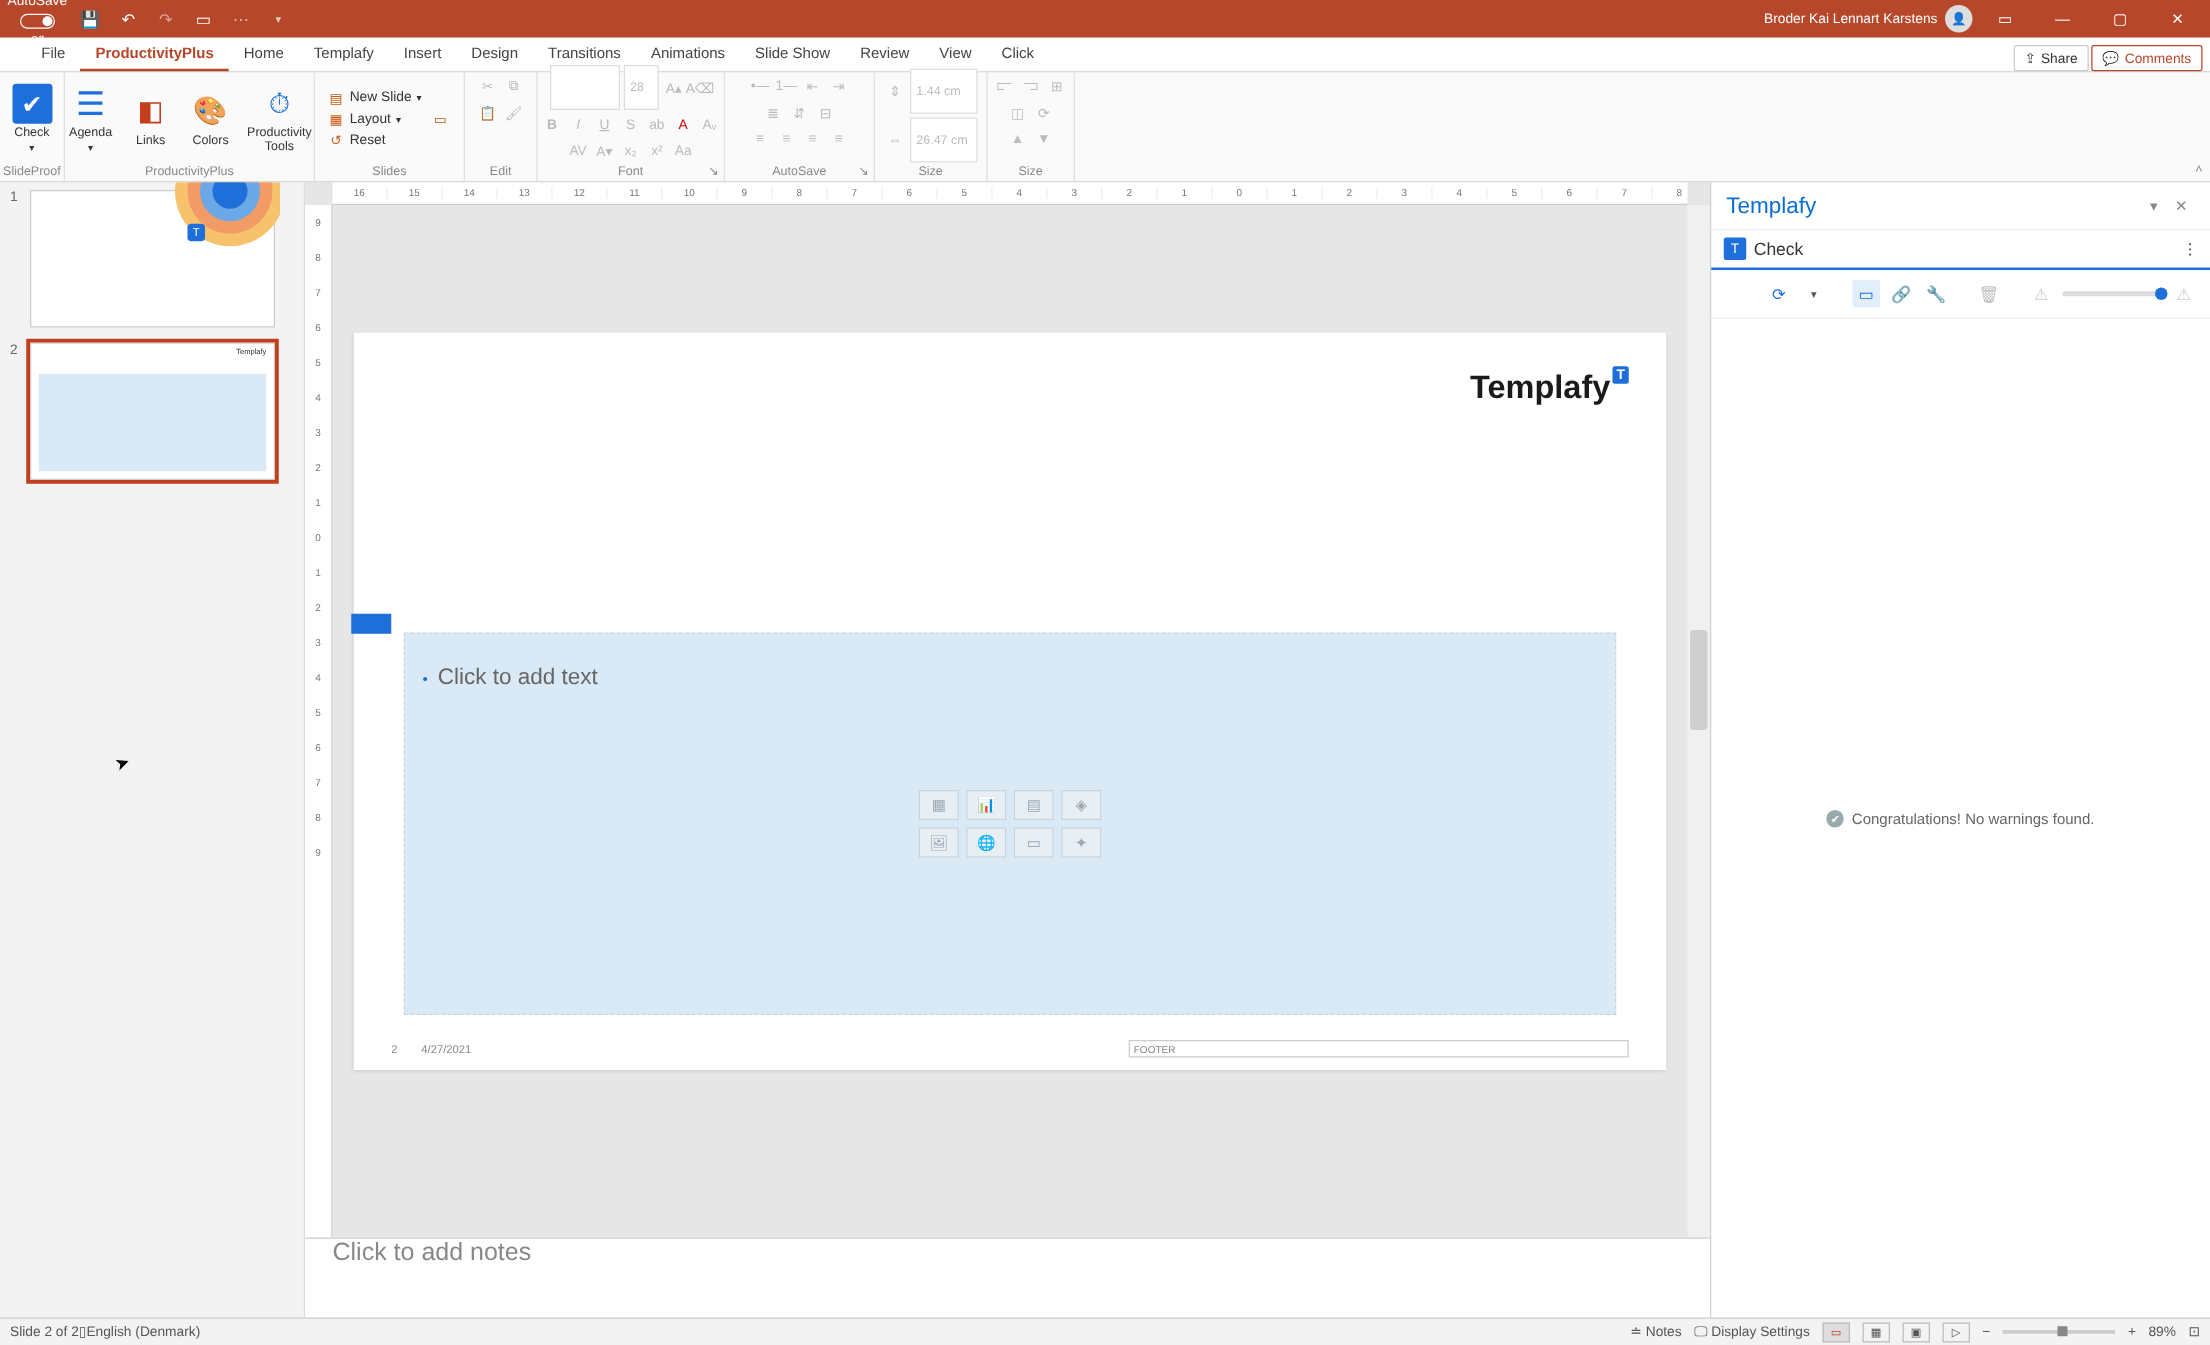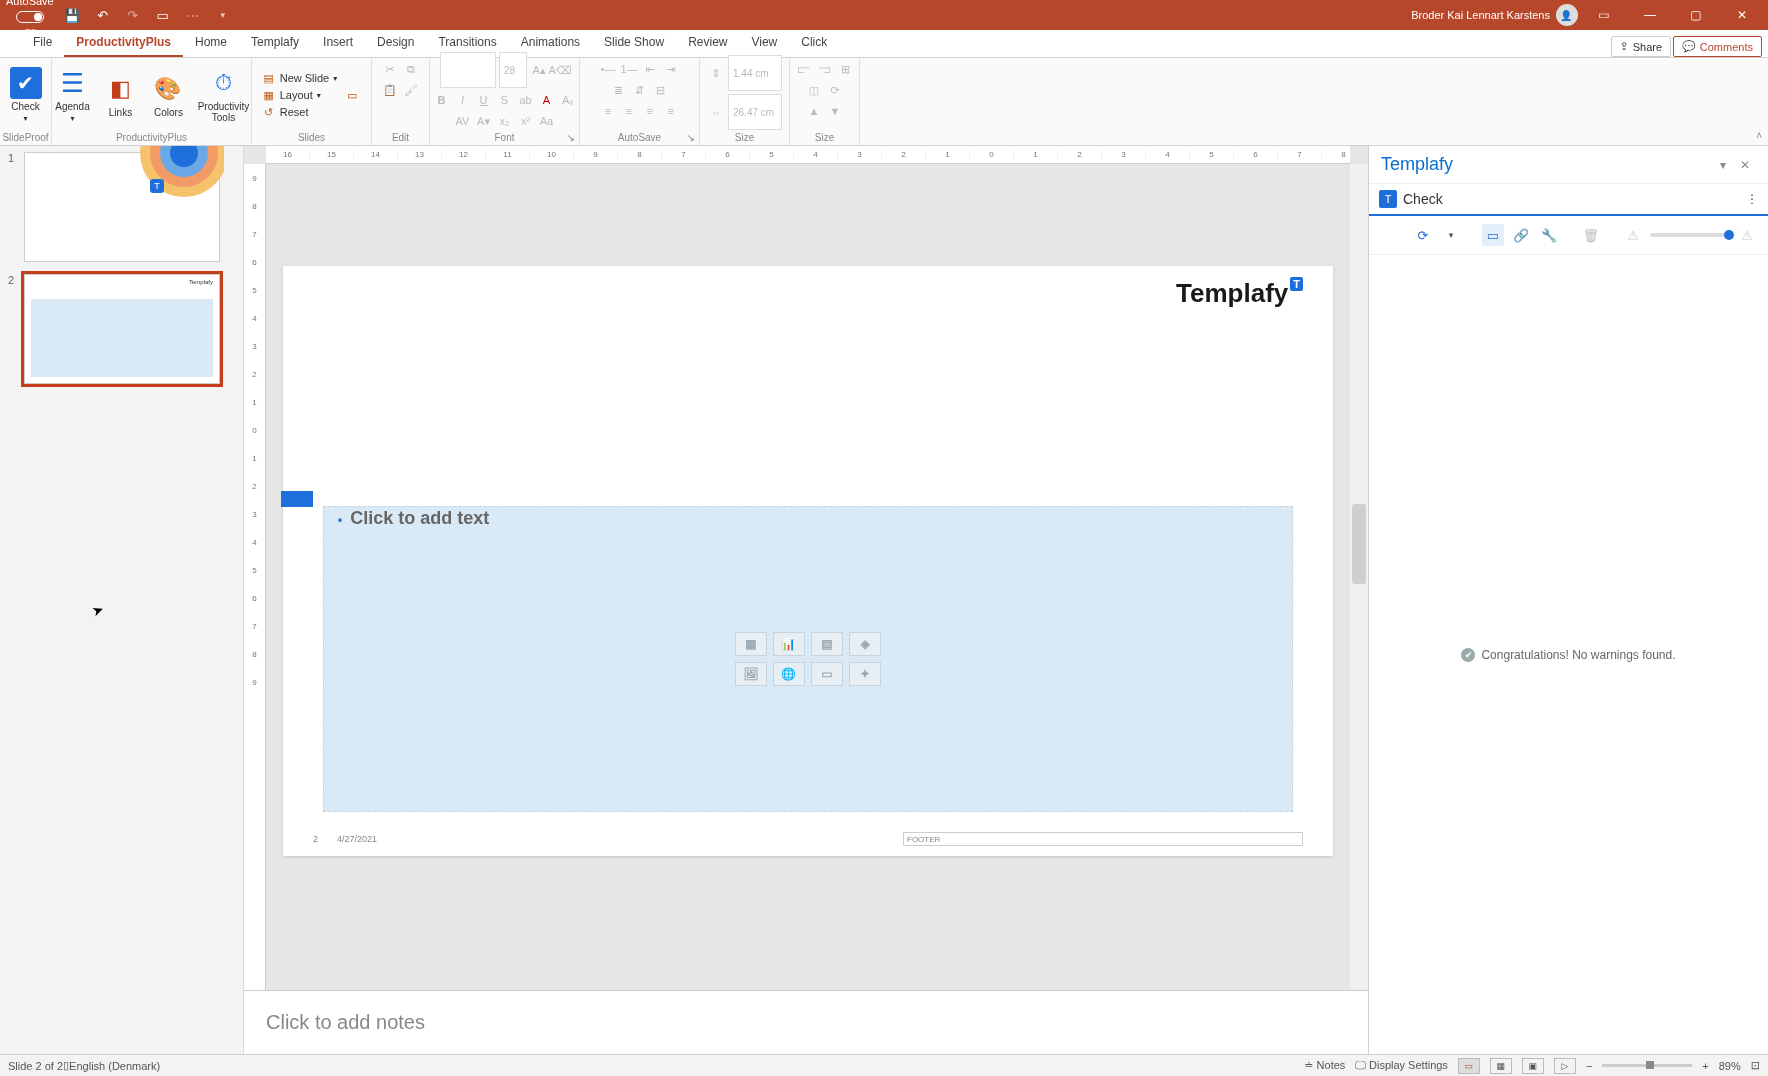--- a/index.html
+++ b/index.html
@@ -55,36 +55,36 @@
 .thumb2-body { position:absolute; top:24px; left:6px; right:6px; bottom:6px; background:#d9e9f5;}
 .thumb2-logo { position:absolute; top:4px; right:6px; font-size:6px; color:#333;}
 
 .editor-pane { flex:1; background:#e6e6e6; position:relative; }
 .ruler-h { position:absolute; top:0; left:22px; right:18px; height:18px; background:#fff; border-bottom:1px solid #ccc; font-size:8px; color:#777; display:flex; align-items:center; overflow:hidden;}
 .ruler-h .tick { flex:0 0 auto; width:44px; text-align:center; border-right:1px solid #eee;}
 .ruler-v { position:absolute; top:18px; left:0; width:22px; bottom:0; background:#fff; border-right:1px solid #ccc; font-size:8px; color:#777; display:flex; flex-direction:column; align-items:center;}
 .ruler-v .tick { flex:0 0 auto; height:28px; display:flex; align-items:center;}
 .slide-canvas-wrap { position:absolute; top:30px; left:34px; right:30px; bottom:12px; overflow:hidden; display:flex; flex-direction:column;}
 .slide { width: 1050px; height: 590px; background:#fff; margin:90px auto 0 auto; position:relative; box-shadow: 0 1px 3px rgba(0,0,0,0.15);}
-.slide-logo { position:absolute; top:12px; right:30px; font-size:26px; font-weight:700; color:#1a1a1a; }
+.slide-logo { position:absolute; top:28px; right:30px; font-size:26px; font-weight:700; color:#1a1a1a; }
 .slide-logo sup { background:#1e6fd9; color:#fff; font-size:11px; padding:1px 3px; border-radius:2px; vertical-align:top; margin-left:2px;}
 .slide-marker { position:absolute; top:225px; left:-2px; width:32px; height:16px; background:#1e6fd9;}
-.content-ph { position:absolute; top:240px; left:40px; right:40px; bottom:44px; background:#d9e9f5; border:1px dashed rgba(0,0,0,0.08); padding:1px 14px;font-weight:bold;}
+.content-ph { position:absolute; top:240px; left:40px; right:40px; bottom:44px; background:#d9e9f5; border:1px dashed rgba(0,0,0,0.08); padding:24px 14px;}
 .content-ph .bullet { color:#1e6fd9; margin-right:8px;}
 .content-ph .ph-text { color:#666; font-size:18px;}
 .ph-icons { position:absolute; top:50%; left:50%; transform:translate(-50%,-50%); display:grid; grid-template-columns:repeat(4,32px); gap:6px;}
 .ph-icons .pi { width:32px; height:24px; background:#e8eff4; border:1px solid #c8d4dd; display:flex; align-items:center; justify-content:center; font-size:12px; color:#9aa8b3;}
 .slide-footer { position:absolute; bottom:10px; left:30px; right:30px; display:flex; align-items:center; font-size:9px; color:#888;}
 .slide-footer .pg { width:24px;}
 .slide-footer .date { width:80px;}
 .slide-footer .footer-box { margin-left:auto; width:400px; height:14px; border:1px solid #ccc; padding:0 3px; font-size:8px; color:#888; display:flex; align-items:center;}
 .editor-scroll { position:absolute; top:18px; right:0; width:18px; bottom:0; background:#f0f0f0;}
 .editor-scroll .thumb-s { position:absolute; top:340px; width:14px; left:2px; height:80px; background:#cfcfcf; border-radius:3px;}
 
-.notes-pane { position:absolute; left:244px; right:400px; bottom:22px; height:64px; background:#fff; border-top:1px solid #ccc; padding:20px 22px; color:#888; font-size:20px;}
+.notes-pane { position:absolute; left:244px; right:400px; bottom:22px; height:64px; background:#fff; border-top:1px solid #ccc; padding:0 22px; color:#888; font-size:20px;}
 
 
 .side-pane { width: 400px; background:#fff; border-left:1px solid #d0d0d0; display:flex; flex-direction:column; }
 .side-header { padding:8px 12px; border-bottom:1px solid #eee; display:flex; align-items:center; }
 .side-header .title { font-size:18px; color:#0a6ed1; flex:1;}
 .side-header .hbtn { width:22px; text-align:center; color:#888; font-size:12px;}
 .side-sub { padding:6px 10px; border-bottom:2px solid #1e6fd9; display:flex; align-items:center; gap:6px;}
 .side-sub .t-badge { width:18px; height:18px; background:#1e6fd9; color:#fff; display:flex; align-items:center; justify-content:center; font-size:11px; border-radius:2px;}
 .side-sub .sub-title { font-size:14px; color:#333; flex:1;}
 .side-toolbar { padding:8px 10px; border-bottom:1px solid #eee; display:flex; align-items:center; gap:6px;}

